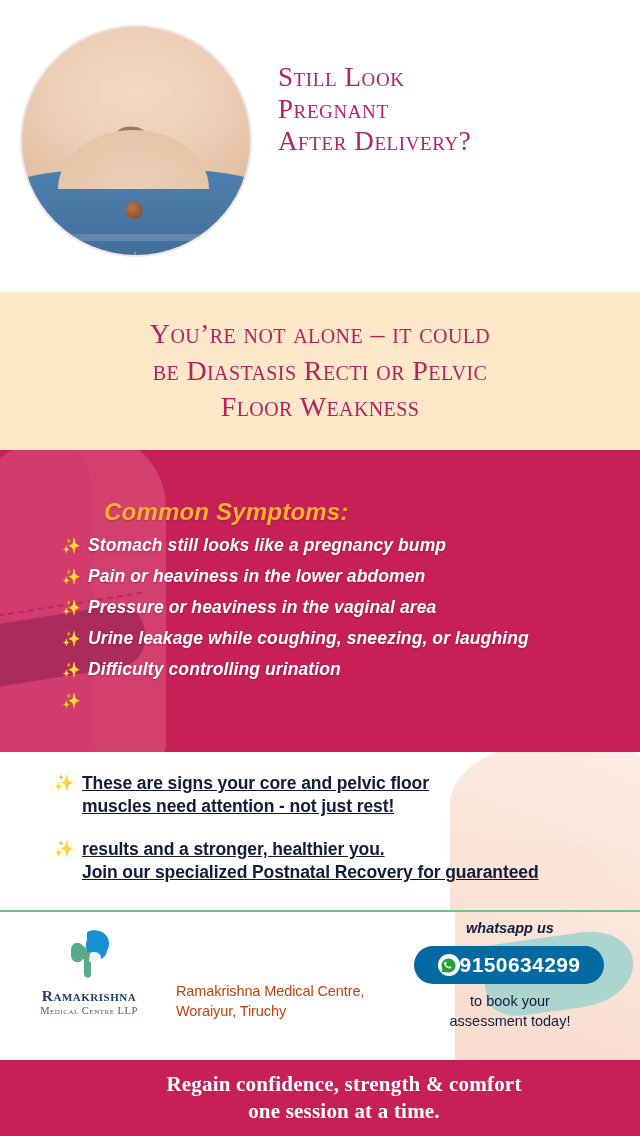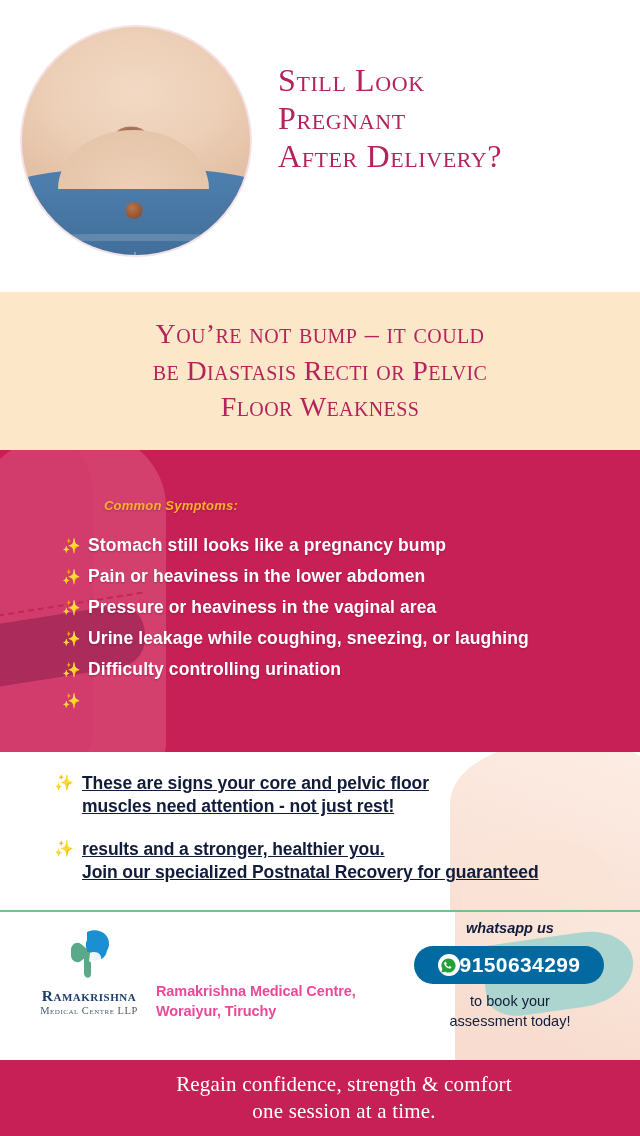--- a/index.html
+++ b/index.html
@@ -98,21 +98,21 @@
     background: rgba(255,255,255,0.16);
     border-radius: 46% 46% 0 0 / 60% 60% 0 0;
   }
 
   .headline {
     position: absolute;
     left: 278px; top: 62px;
     width: 350px;
     color: #b4235b;
     font-family: "Liberation Serif", serif;
-    font-size: 32px;
+    font-size: 27px;
     line-height: 1.18;
     font-variant: small-caps;
     letter-spacing: 0.6px;
   }
   .headline span { display: block; white-space: nowrap; }
 
   
   .subband {
     position: absolute;
     left: 0; top: 292px;
@@ -175,21 +175,21 @@
     left: -6px; top: 176px;
     width: 186px; height: 30px;
     border-top: 2px dashed #b5325f;
     transform: rotate(-9deg);
   }
 
   .sym-head {
     position: absolute;
     left: 104px; top: 498px;
     color: #f7b22b;
-    font-size: 13px;
+    font-size: 24px;
     font-weight: 700;
     font-style: italic;
     letter-spacing: 0.2px;
     text-shadow: 0 1px 2px rgba(100,10,40,0.35);
   }
   .sym-list {
     position: absolute;
     left: 62px; top: 530px;
     width: 560px;
   }
@@ -203,20 +203,21 @@
     font-size: 15px;
     line-height: 1;
     color: #f7c846;
     flex: 0 0 26px;
     text-align: left;
   }
   .sym-text {
     color: #ffffff;
     font-size: 17.5px;
     font-weight: 700;
+    font-style: italic;
     letter-spacing: 0.1px;
     text-shadow: 0 1px 2px rgba(110,10,45,0.4);
   }
 
   
   .benefits {
     position: absolute;
     left: 0; top: 752px;
     width: 640px; height: 158px;
     background: #ffffff;
@@ -316,25 +317,25 @@
   .logo-sub {
     color: #4a5a6a;
     font-family: "Liberation Serif", serif;
     font-size: 10.5px;
     letter-spacing: 0.5px;
     font-variant: small-caps;
     margin-top: 1px;
   }
   .clinic-addr {
     position: absolute;
-    left: 156px; top: 982px;
+    left: 176px; top: 982px;
     width: 230px;
-    color: #ec4899;
+    color: #c2410c;
     font-size: 14.5px;
-    font-weight: 700;
+    font-weight: 400;
     line-height: 1.35;
     letter-spacing: -0.1px;
   }
   .clinic-addr span { display: block; }
 
   .wa-label {
     position: absolute;
     left: 410px; top: 920px;
     width: 200px;
     text-align: center;
@@ -387,21 +388,21 @@
     width: 640px; height: 76px;
     background: #c72057;
     display: flex;
     align-items: center;
     justify-content: center;
   }
   .bottom-text {
     color: #ffffff;
     font-family: "Liberation Serif", serif;
     font-size: 21px;
-    font-weight: 400;
+    font-weight: 700;
     line-height: 1.3;
     text-align: center;
     letter-spacing: 0.2px;
     margin-left: 48px;
   }
   .bottom-text span { display: block; }
 </style>
 </head>
 <body>
 
@@ -424,21 +425,21 @@
 
     <div class="headline">
       <span>Still Look</span>
       <span>Pregnant</span>
       <span>After Delivery?</span>
     </div>
   </div>
 
   <div class="subband">
     <div class="subband-text">
-      <span>You’re not bump – it could</span>
+      <span>You’re not alone – it could</span>
       <span>be Diastasis Recti or Pelvic</span>
       <span>Floor Weakness</span>
     </div>
   </div>
 
   <div class="symptoms">
     <div class="sym-art">
       <div class="torso"></div>
       <div class="torso2"></div>
       <div class="dash"></div>

